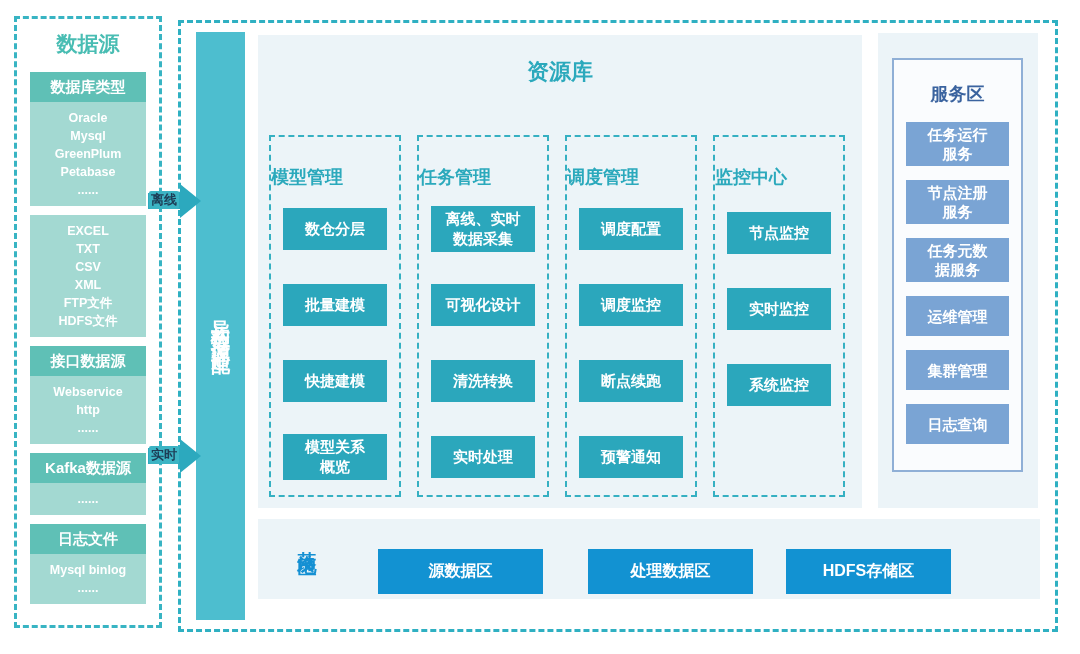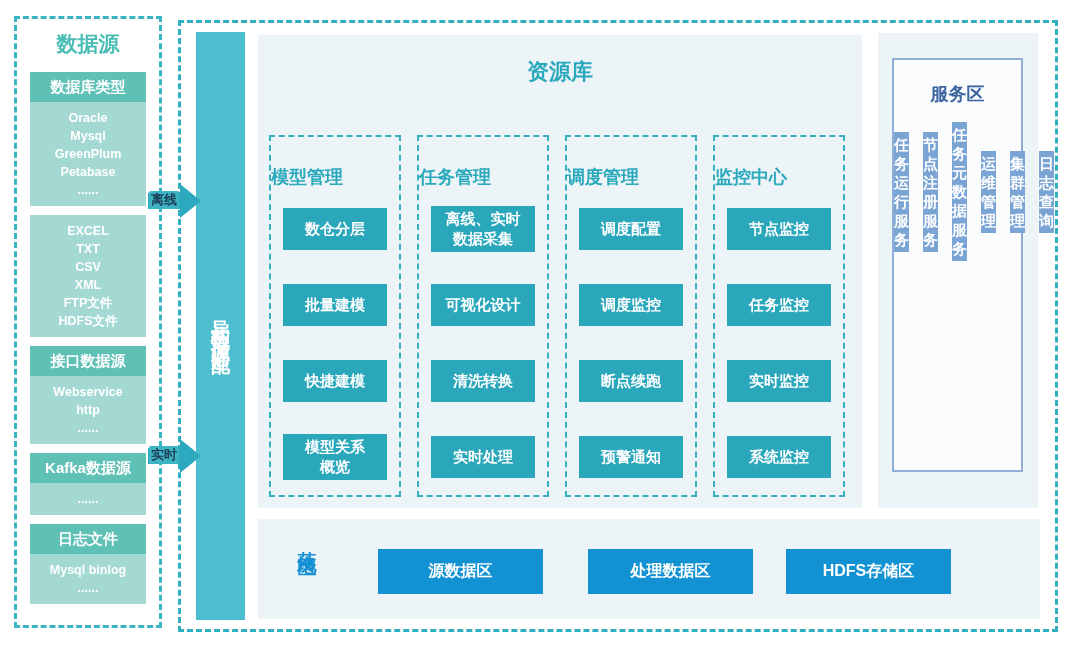--- a/index.html
+++ b/index.html
@@ -49,27 +49,27 @@
   .res-col .slot { height:76px; width:100%; display:flex; align-items:center; justify-content:center; }
   .res-btn { width:104px; min-height:42px; background:#2ba7bc; color:#ffffff; font-size:15px; font-weight:bold;
              display:flex; align-items:center; justify-content:center; text-align:center;
              white-space:pre-line; line-height:20px; padding:3px 0; }
 
   
   .svc-panel { position:absolute; left:878px; top:33px; width:160px; height:475px; background:#ecf4f8; }
   .svc-box { position:absolute; left:14px; top:25px; width:131px; height:414px;
              background:#fafcfe; border:2px solid #8fafd6; }
   .svc-title { margin-top:22px; text-align:center; font-size:18px; font-weight:bold; color:#3a639f; }
-  .svc-list { margin-top:16px; display:flex; flex-direction:row; align-items:center; gap:14px; }
+  .svc-list { margin-top:16px; display:flex; flex-direction:column; align-items:center; gap:14px; }
   .svc-btn { width:103px; min-height:40px; background:#7aa4d4; color:#ffffff; font-size:15px; font-weight:bold;
              display:flex; align-items:center; justify-content:center; text-align:center;
              white-space:pre-line; line-height:19px; padding:3px 0; }
 
   
-  .land-panel { position:absolute; left:258px; top:519px; width:782px; height:100px; background:#ecf4f8; }
+  .land-panel { position:absolute; left:258px; top:519px; width:782px; height:80px; background:#ecf4f8; }
   .land-title { position:absolute; left:36px; top:16px; writing-mode:vertical-rl; text-orientation:upright;
                 letter-spacing:4px; color:#1590d3; font-size:19px; font-weight:bold; }
   .land-btn { position:absolute; top:30px; width:165px; height:45px; background:#1292d2; color:#ffffff;
               font-size:16px; font-weight:bold; display:flex; align-items:center; justify-content:center; }
   .land-btn-1 { left:120px; }
   .land-btn-2 { left:330px; }
   .land-btn-3 { left:528px; }
 </style>
 </head>
 <body>
@@ -213,23 +213,20 @@
             </div>
           </div>
       </div>
 
       <div class="res-col">
         <div class="res-col-header">监控中心</div>
         <div style="width:100%">
 
         <div class="slot">
               <div class="res-btn">节点监控</div>
-            </div>
-            <div class="slot">
-              <div class="res-btn">任务监控</div>
             </div>
             <div class="slot">
               <div class="res-btn">实时监控</div>
             </div>
             <div class="slot">
               <div class="res-btn">系统监控</div>
             </div>
           </div>
       </div>
 

